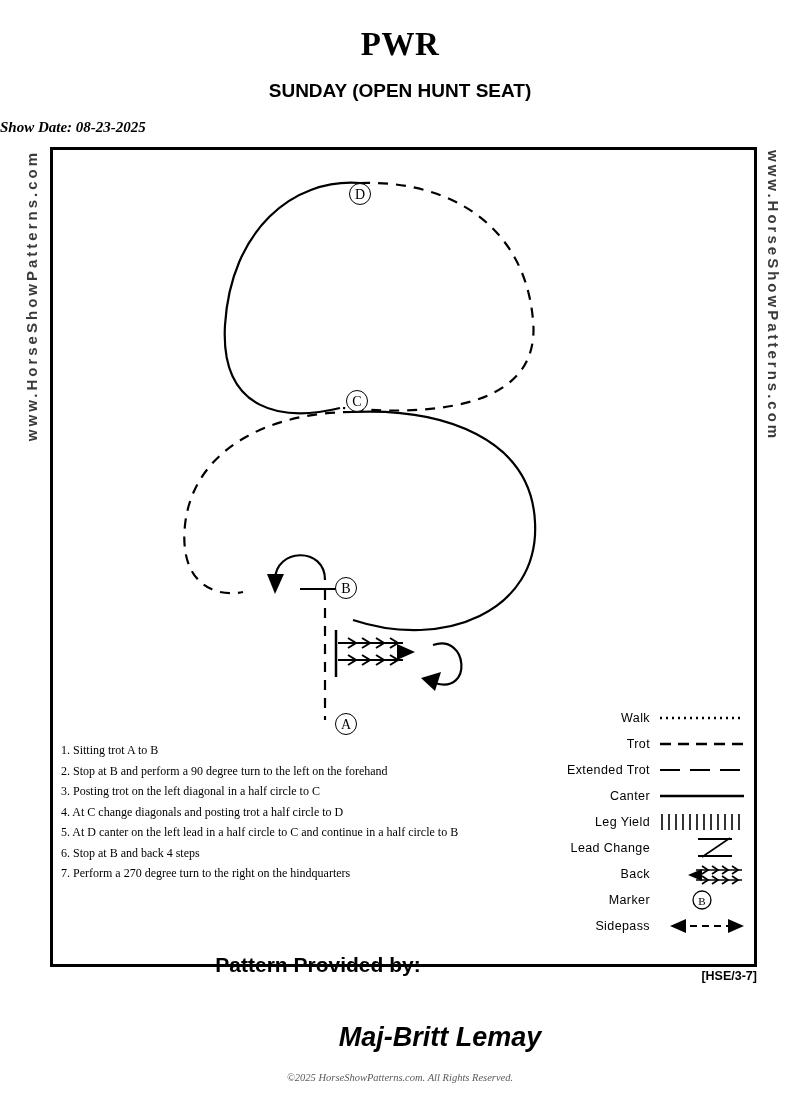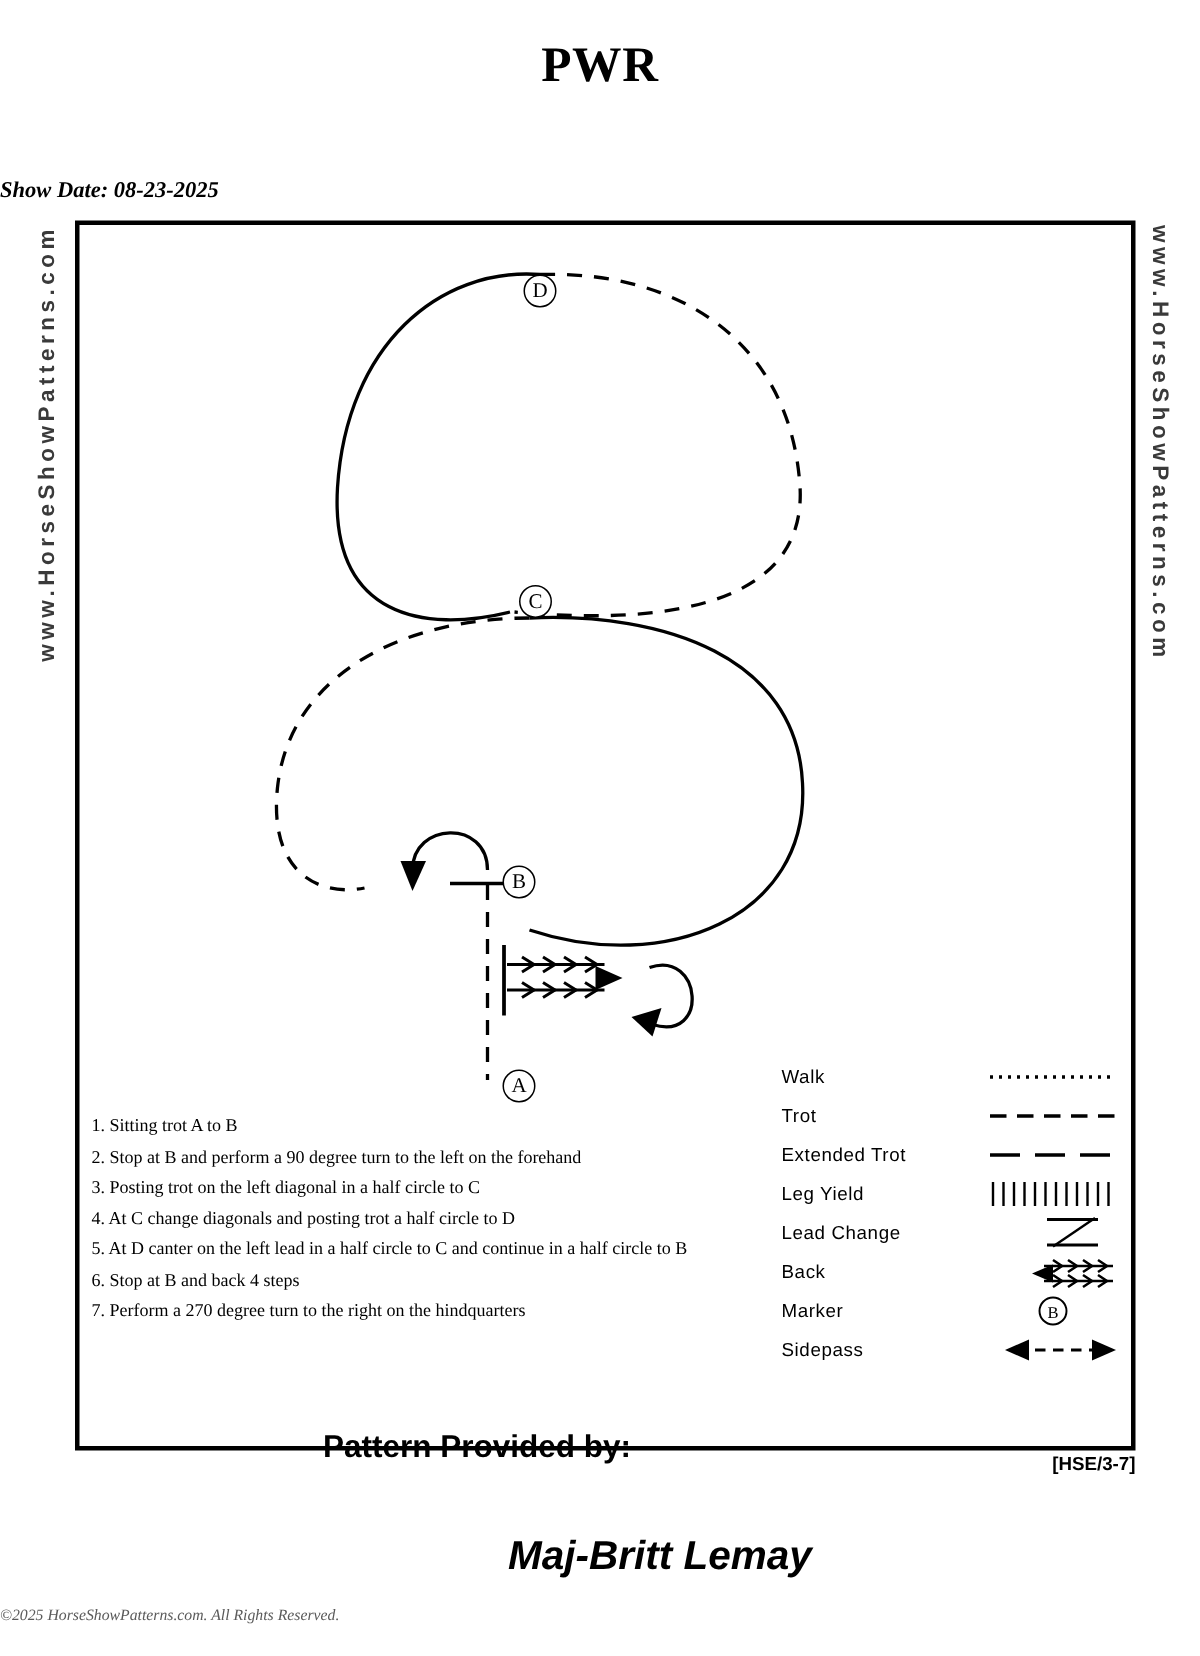--- a/index.html
+++ b/index.html
@@ -137,21 +137,21 @@
     position: absolute;
     right: 8px;
     top: 555px;
     width: 225px;
     font-family: "Liberation Sans", sans-serif;
     font-size: 12.5px;
   }
   .legend-row {
     display: flex;
     align-items: center;
-    justify-content: space-between;
+    justify-content: flex-end;
     height: 26px;
   }
   .legend-label {
     text-align: right;
     padding-right: 8px;
     white-space: nowrap;
     letter-spacing: 0.4px;
   }
   .legend-art {
     width: 88px;
@@ -191,32 +191,34 @@
     font-style: italic;
     font-weight: bold;
     font-size: 27px;
     padding-left: 40px;
   }
   .copyright {
     position: absolute;
     top: 1072px;
     left: 0;
     width: 800px;
+    text-align: center;
     font-family: "Liberation Serif", serif;
     font-style: italic;
     font-size: 10.5px;
     color: #5a5a5a;
   }
 </style>
 </head>
 <body>
 
 <div class="page">
 
   <div class="title">PWR</div>
+  <div class="subtitle">SUNDAY (OPEN HUNT SEAT)</div>
   <div class="showdate">Show Date: 08-23-2025</div>
 
   <div class="watermark left">
     <span>www.HorseShowPatterns.com</span>
   </div>
   <div class="watermark right">
     <span>www.HorseShowPatterns.com</span>
   </div>
 
   <div class="arena">
@@ -294,20 +296,28 @@
 
         <div class="legend-row">
           <div class="legend-label">Extended Trot</div>
           <div class="legend-art">
             <svg width="88" height="22">
                 <line x1="2" y1="11" x2="86" y2="11" stroke="#000" stroke-width="2.2" stroke-dasharray="20,10"></line>
               </svg>
           </div>
         </div>
 
+        <div class="legend-row">
+          <div class="legend-label">Canter</div>
+          <div class="legend-art">
+            <svg width="88" height="22">
+                <line x1="2" y1="11" x2="86" y2="11" stroke="#000" stroke-width="2.6"></line>
+              </svg>
+          </div>
+        </div>
 
         <div class="legend-row">
           <div class="legend-label">Leg Yield</div>
           <div class="legend-art">
             <svg width="88" height="22">
               <g stroke="#000" stroke-width="1.6">
                 <line x1="4" y1="3" x2="4" y2="19"></line>
                   <line x1="11" y1="3" x2="11" y2="19"></line>
                 <line x1="18" y1="3" x2="18" y2="19"></line>
                   <line x1="25" y1="3" x2="25" y2="19"></line>

